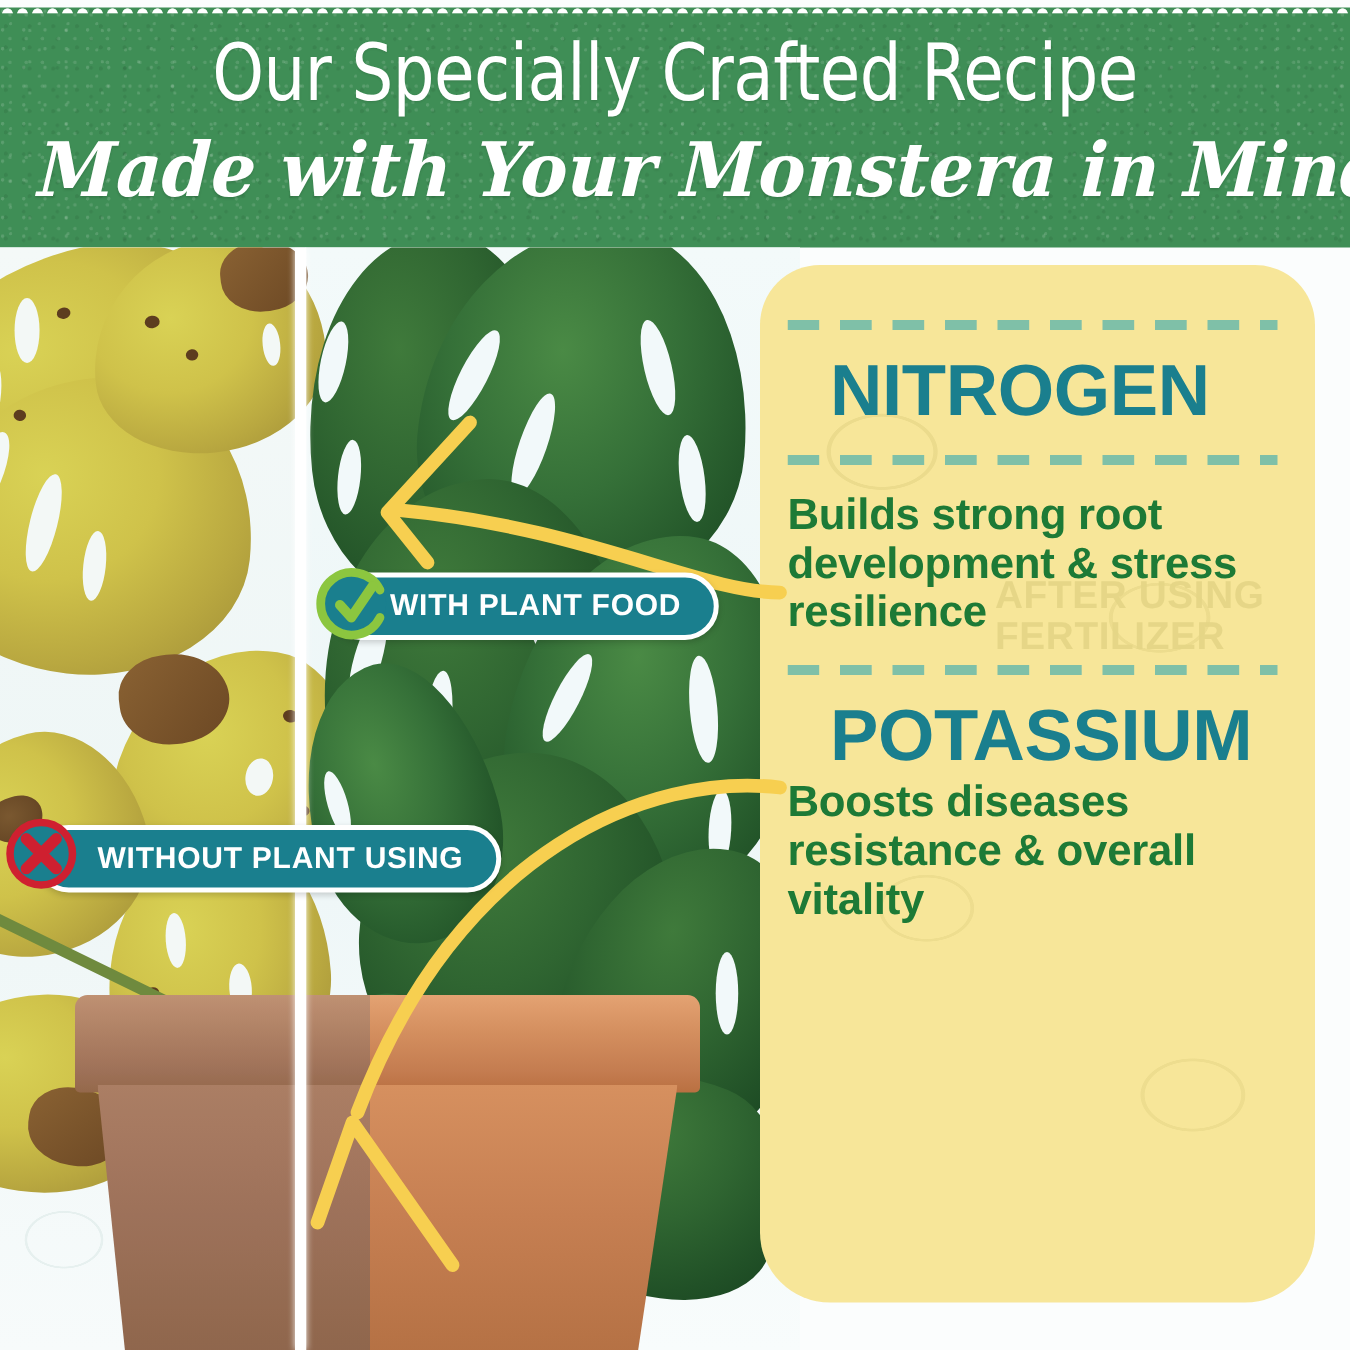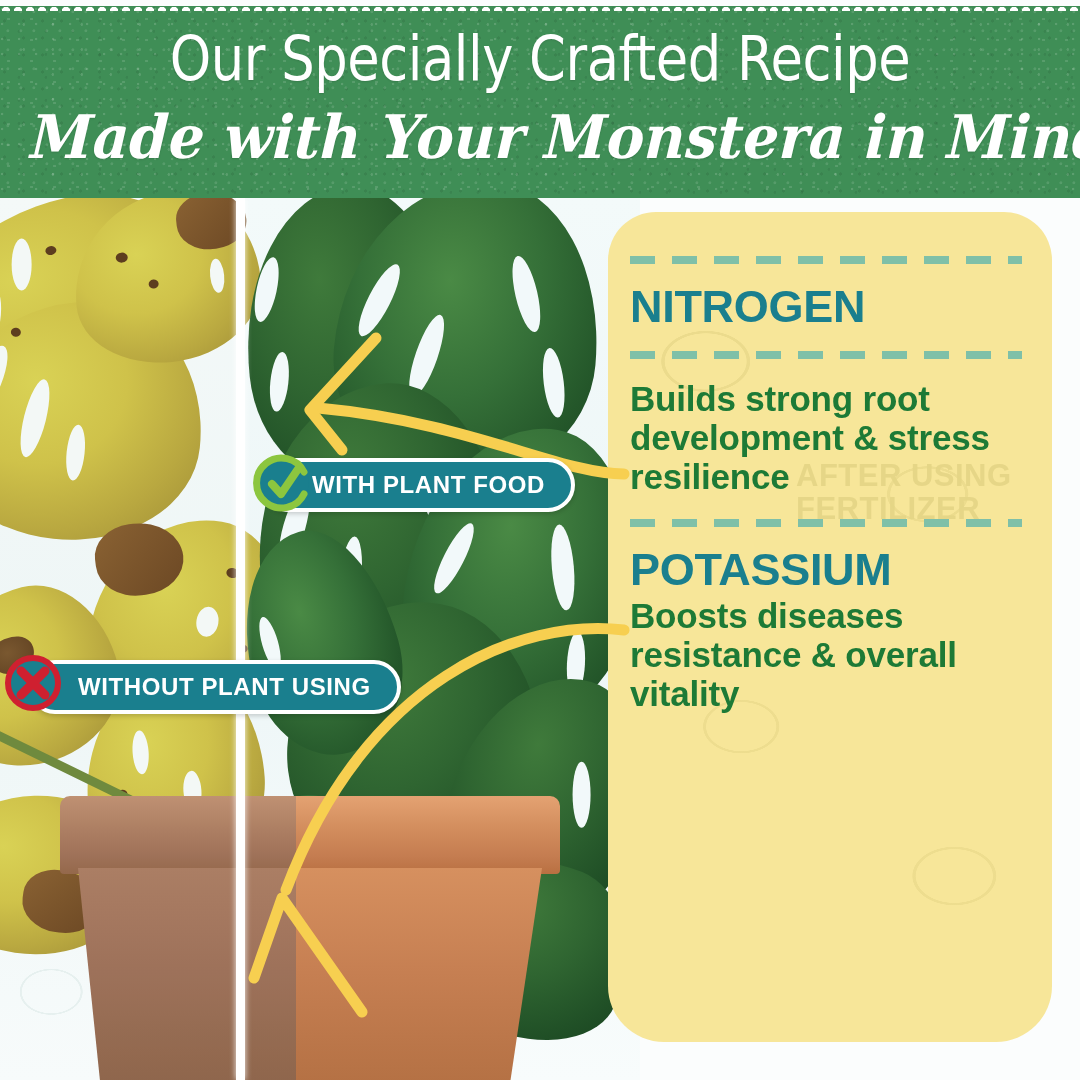--- a/index.html
+++ b/index.html
@@ -161,22 +161,22 @@
   .kicker {
     color:#1d7a36; font-size:46px; font-weight:700; line-height:1.02;
     letter-spacing:-0.4px; margin-top:8px;
   }
   .dash {
     height:8px; margin:22px 12px 20px 0;
     background-image:linear-gradient(90deg,#7fc0a8 0 60%, transparent 60% 100%);
     background-size:42px 8px; background-repeat:repeat-x;
   }
   .nutrient-name {
-    color:#1a7f8e; font-size:45px; font-weight:700; line-height:1.0;
-    letter-spacing:-0.3px; margin-bottom:4px;
+    color:#1a7f8e; font-size:58px; font-weight:700; line-height:1.0;
+    letter-spacing:-0.3px; margin-bottom:4px;margin-left:34px;
   }
   .nutrient-desc {
     color:#1d7a36; font-size:35px; font-weight:600; line-height:1.12;
     letter-spacing:-0.2px;
   }
 
   
   .arrows { position:absolute; left:0; top:198px; width:1080px; height:882px; z-index:35; pointer-events:none; }
 </style>
 </head>

